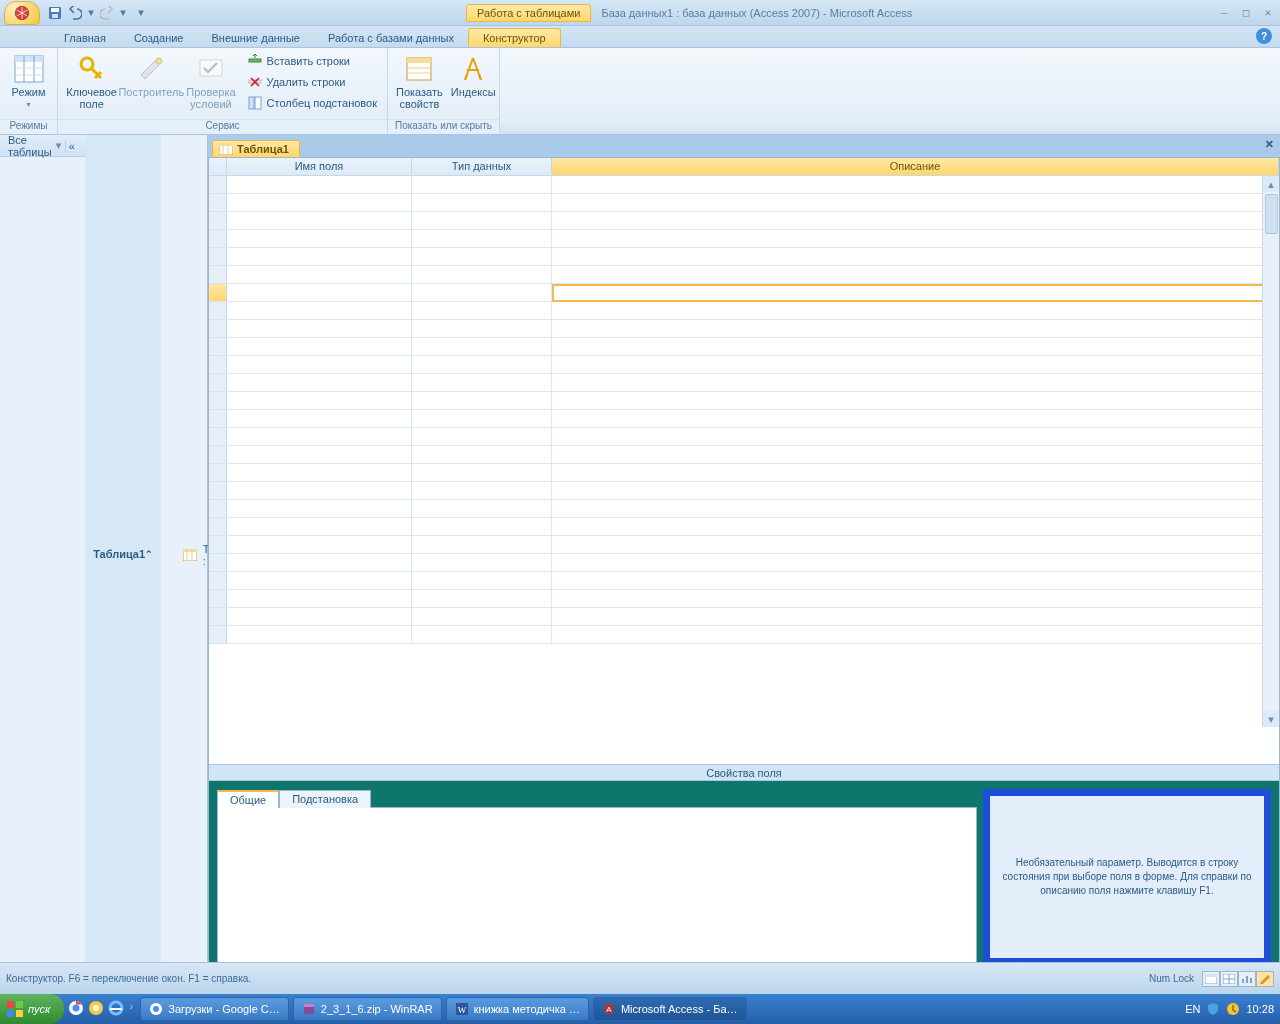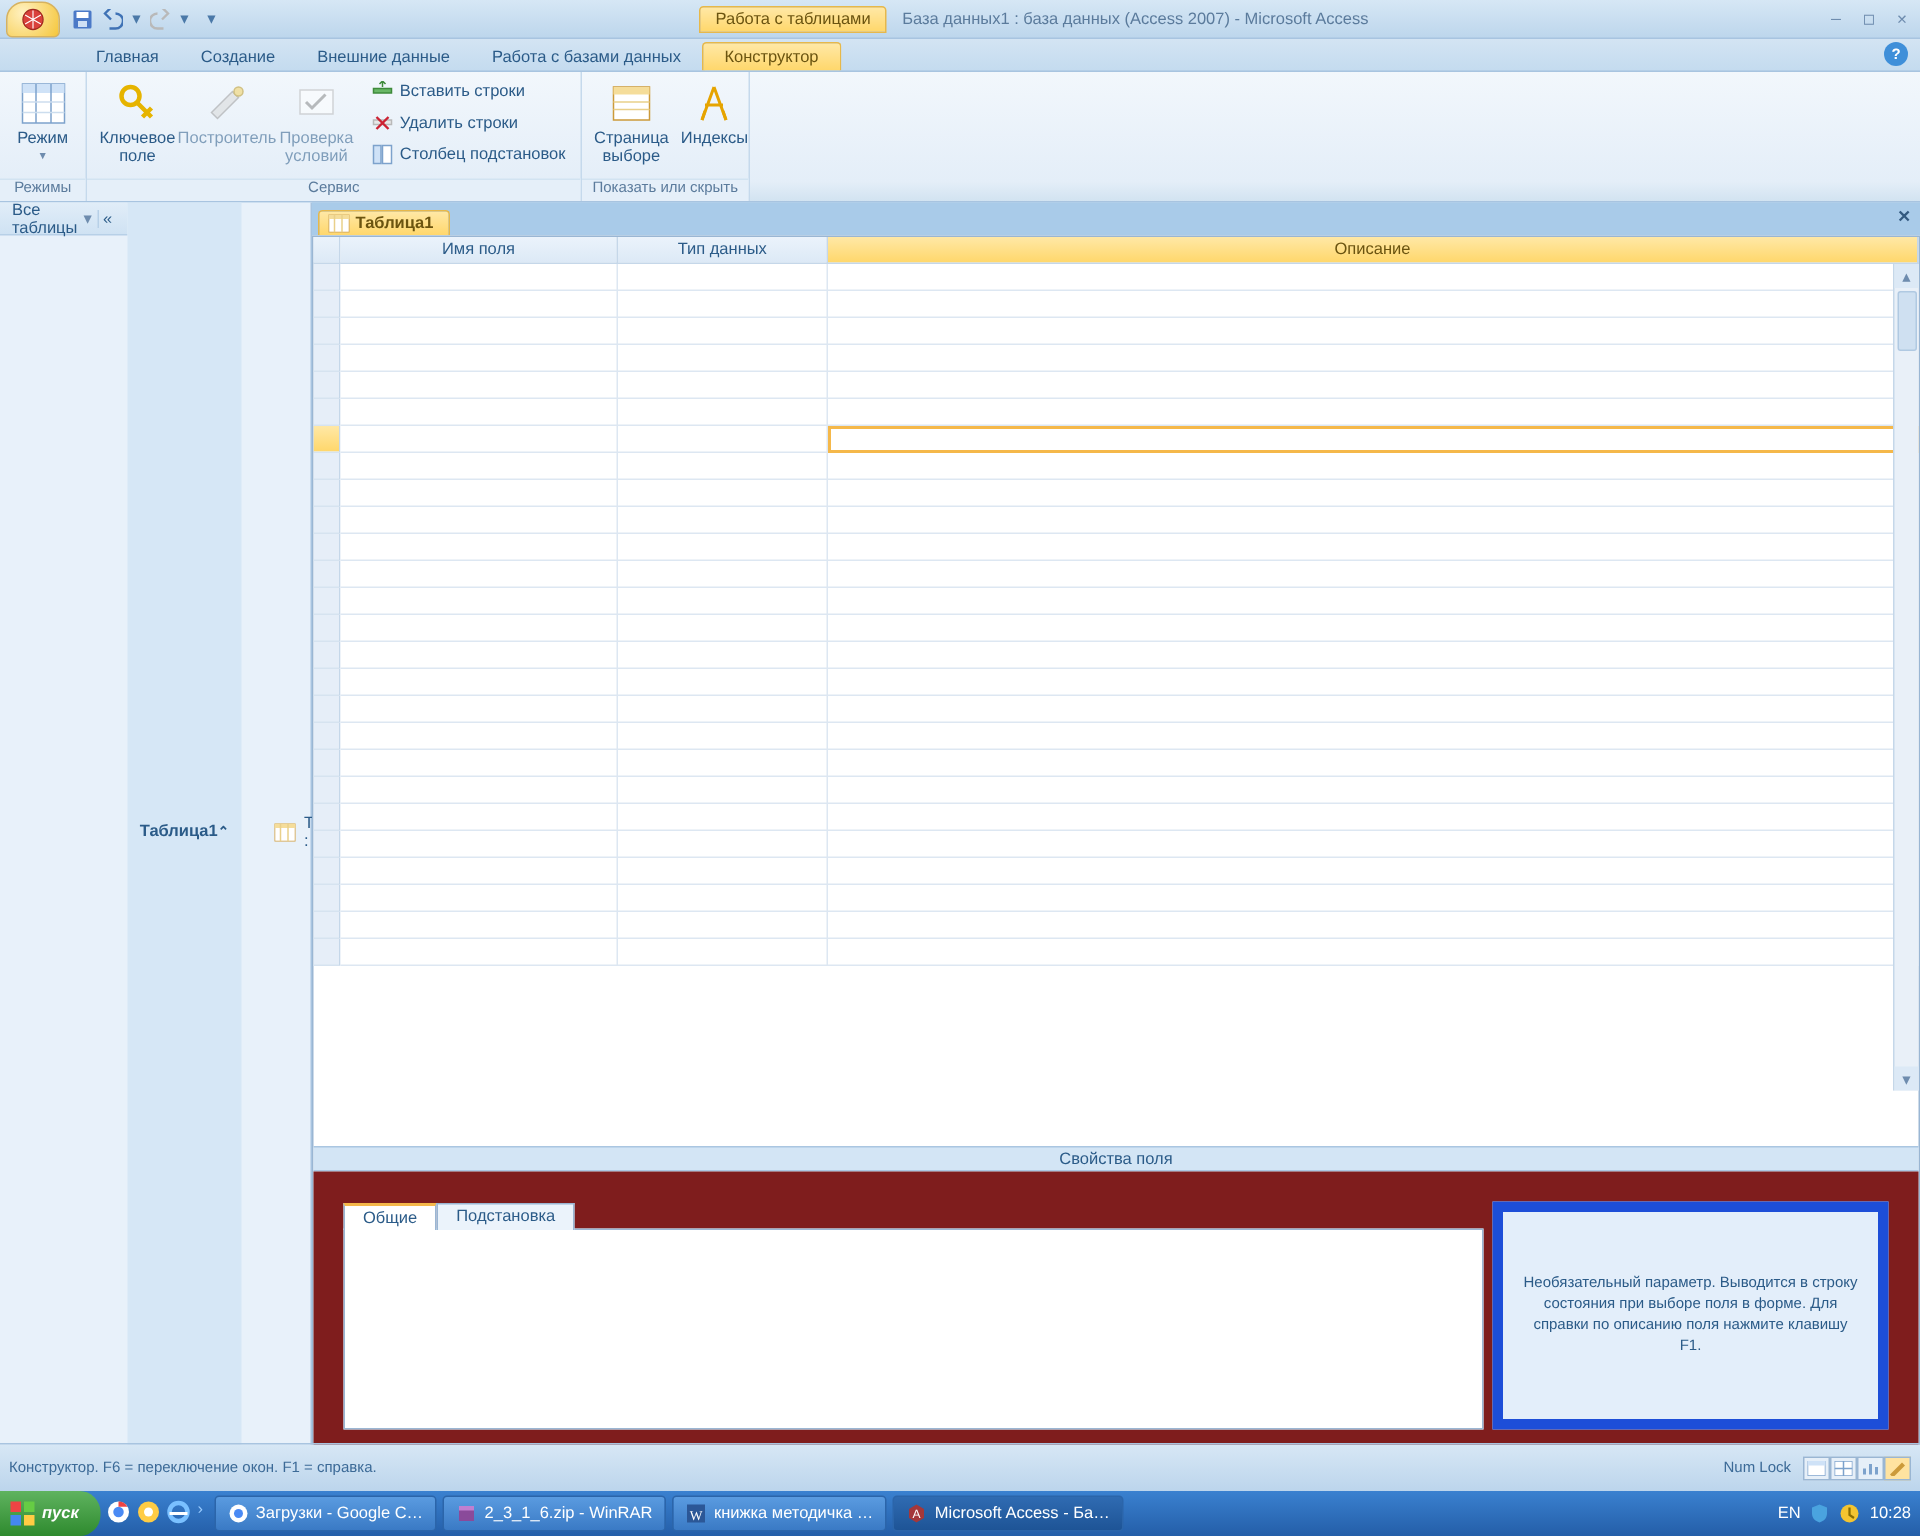--- a/index.html
+++ b/index.html
@@ -67,37 +67,37 @@
 .row .rtype{width:140px}
 .row .rdesc{flex:1}
 .row.active .rdesc{border:2px solid #f5b84a;background:#fff}
 .row.active .rsel{background:linear-gradient(#ffe8a6,#ffd76b)}
 .vscroll{position:absolute;right:0;top:0;bottom:0;width:17px;background:#e9f0f8;border-left:1px solid #c5d7e9;display:flex;flex-direction:column;align-items:center}
 .vscroll .arr{height:16px;width:100%;background:#dce9f6;display:flex;align-items:center;justify-content:center;color:#6e8cae}
 .vscroll .thumb{width:13px;flex:0 0 40px;background:#cfe0f1;border:1px solid #b0c9e2;border-radius:2px;margin-top:2px}
 
 
 #split-label{height:17px;background:#d3e5f5;border-top:1px solid #aac6e1;border-bottom:1px solid #aac6e1;text-align:center;color:#2b5b88;line-height:16px}
-#props{height:192px;background:#7f1d1d;display:flex;padding:20px;gap:6px}
+#props{height:192px;background:#0f766e;display:flex;padding:8px;gap:6px}
 #props-tabs-wrap{flex:0 0 760px;display:flex;flex-direction:column}
 #props-tabs{height:18px;display:flex}
 .ptab{padding:2px 12px;border:1px solid #9ab6d3;border-bottom:none;background:#ebf3fb;color:#2b5b88;position:relative;top:1px}
 .ptab.active{background:#fff;border-top:2px solid #f5b84a}
 #props-body{flex:1;background:#fff;border:1px solid #9ab6d3}
 #props-help{flex:1;background:#e3eefa;border:7px solid #1d4ed8;display:flex;align-items:center;justify-content:center;text-align:center;padding:12px;color:#2b5b88;font-size:10px;line-height:14px}
 
 
 #statusbar{position:absolute;left:0;right:0;bottom:0;height:32px;background:linear-gradient(#d7e7f5,#bcd5ec);border-top:1px solid #a8c4e0;display:flex;align-items:center;padding:0 6px;color:#3c6a97;font-size:10px}
 #statusbar .sp{margin-left:auto}
 .view-btns{display:flex;gap:0;margin-left:8px}
 .view-btns span{width:18px;height:16px;border:1px solid #9ab6d3;background:#e6eff8;display:flex;align-items:center;justify-content:center}
 
 
 #taskbar{position:absolute;left:0;right:0;bottom:0;height:30px;background:linear-gradient(#3a81d0,#245ea8);display:flex;align-items:center;color:#fff;font-size:11px;z-index:10}
-#start{height:30px;padding:0 14px 0 6px;background:linear-gradient(#5fb35f,#2e8a2e);border-radius:0 14px 14px 0;display:flex;align-items:center;gap:4px;font-style:italic;font-weight:bold}
+#start{height:30px;padding:0 14px 0 6px;background:linear-gradient(#5fb35f,#2e8a2e);border-radius:0 14px 14px 0;display:flex;align-items:center;gap:4px;font-style:italic;font-weight:normal}
 .task{height:24px;margin:0 2px;padding:0 8px;background:linear-gradient(#5a9be0,#3a7ac5);border:1px solid #2b65aa;border-radius:3px;display:flex;align-items:center;gap:5px;max-width:155px;overflow:hidden;white-space:nowrap}
 .task.active{background:linear-gradient(#2f6bb2,#1e5496)}
 .task .tico{width:14px;height:14px;flex:none}
 .ql{display:flex;gap:2px;margin:0 4px}
 .ql span{width:18px;height:18px}
 .tray{margin-left:auto;display:flex;align-items:center;gap:6px;padding:0 6px}
 
 
 #statusbar{bottom:30px}
 #workspace{bottom:50px}
@@ -245,21 +245,21 @@
     <div class="rgroup-body">
       <div class="big-btn">
         <div class="ico">
             <svg width="28" height="26" viewBox="0 0 28 26">
               <rect x="2" y="2" width="24" height="22" fill="#fff" stroke="#cc9a3a"></rect>
               <rect x="2" y="2" width="24" height="5" fill="#f5dd9a"></rect>
               <line x1="2" y1="12" x2="26" y2="12" stroke="#e9d08a"></line>
               <line x1="2" y1="17" x2="26" y2="17" stroke="#e9d08a"></line>
             </svg>
           </div>
-        <span>Страница выборе</span>
+        <span>Показать свойств</span>
       </div>
       <div class="big-btn" style="width:50px">
         <div class="ico">
             <svg width="24" height="26" viewBox="0 0 24 26">
               <path d="M12 2l-8 22M12 2l8 22M12 2v0M6 14h12" stroke="#e6a400" stroke-width="2" fill="none"></path>
               <path d="M4 24l2-6M20 24l-2-6" stroke="#e6a400" stroke-width="2"></path>
             </svg>
           </div>
         <span>Индексы</span>
       </div>

